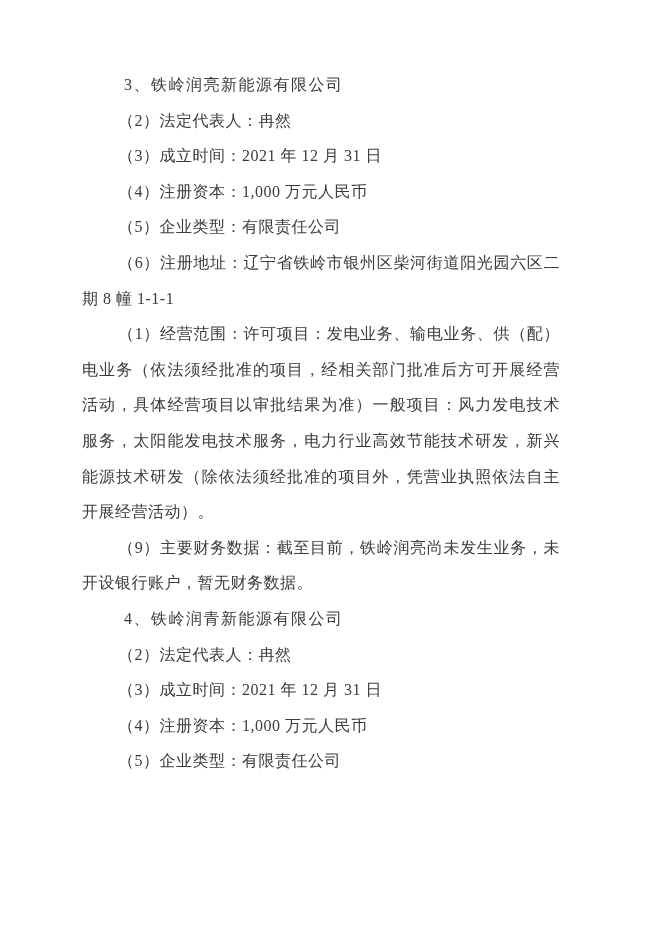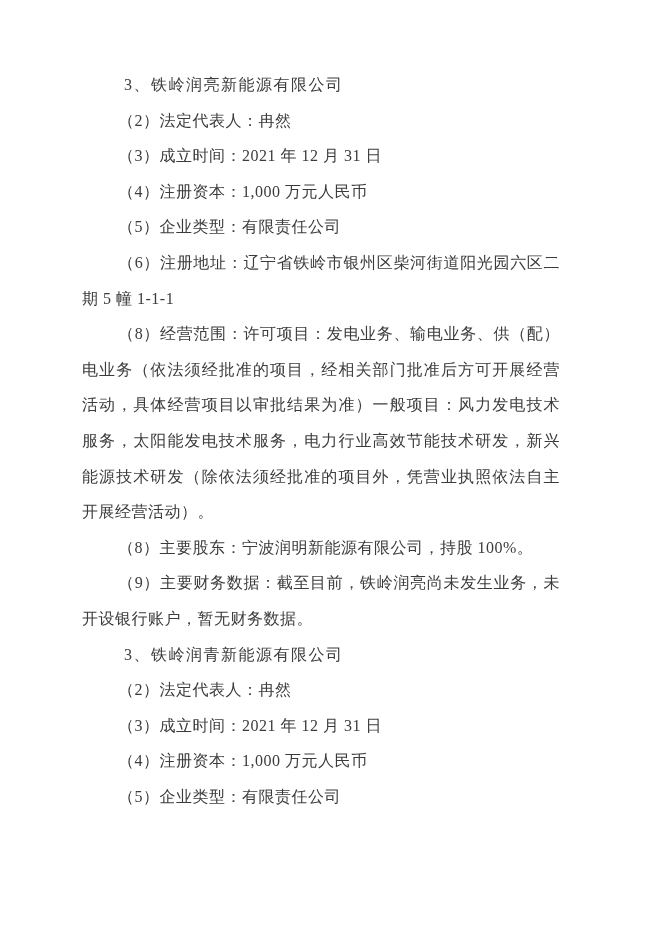--- a/index.html
+++ b/index.html
@@ -36,27 +36,26 @@
 <body>
 
 <div class="page">
 
   <section>
     <p class="doc-line heading">3、铁岭润亮新能源有限公司</p>
     <p class="doc-line">（2）法定代表人：冉然</p>
     <p class="doc-line">（3）成立时间：2021 年 12 月 31 日</p>
     <p class="doc-line">（4）注册资本：1,000 万元人民币</p>
     <p class="doc-line">（5）企业类型：有限责任公司</p>
-    <p class="doc-line">（6）注册地址：辽宁省铁岭市银州区柴河街道阳光园六区二期 5 幢 1-1-1</p>
-    <p class="doc-line">（8）经营范围：许可项目：发电业务、输电业务、供（配）电业务（依法须经批准的项目，经相关部门批准后方可开展经营活动，具体经营项目以审批结果为准）一般项目：风力发电技术服务，太阳能发电技术服务，电力行业高效节能技术研发，新兴能源技术研发（除依法须经批准的项目外，凭营业执照依法自主开展经营活动）。</p>
-    <p class="doc-line">（8）主要股东：宁波润明新能源有限公司，持股 100%。</p>
+    <p class="doc-line">（6）注册地址：辽宁省铁岭市银州区柴河街道阳光园六区二期 8 幢 1-1-1</p>
+    <p class="doc-line">（1）经营范围：许可项目：发电业务、输电业务、供（配）电业务（依法须经批准的项目，经相关部门批准后方可开展经营活动，具体经营项目以审批结果为准）一般项目：风力发电技术服务，太阳能发电技术服务，电力行业高效节能技术研发，新兴能源技术研发（除依法须经批准的项目外，凭营业执照依法自主开展经营活动）。</p>
     <p class="doc-line">（9）主要财务数据：截至目前，铁岭润亮尚未发生业务，未开设银行账户，暂无财务数据。</p>
   </section>
 
   <section>
-    <p class="doc-line heading">3、铁岭润青新能源有限公司</p>
+    <p class="doc-line heading">4、铁岭润青新能源有限公司</p>
     <p class="doc-line">（2）法定代表人：冉然</p>
     <p class="doc-line">（3）成立时间：2021 年 12 月 31 日</p>
     <p class="doc-line">（4）注册资本：1,000 万元人民币</p>
     <p class="doc-line">（5）企业类型：有限责任公司</p>
   </section>
 
 </div>
 
 </body></html>

